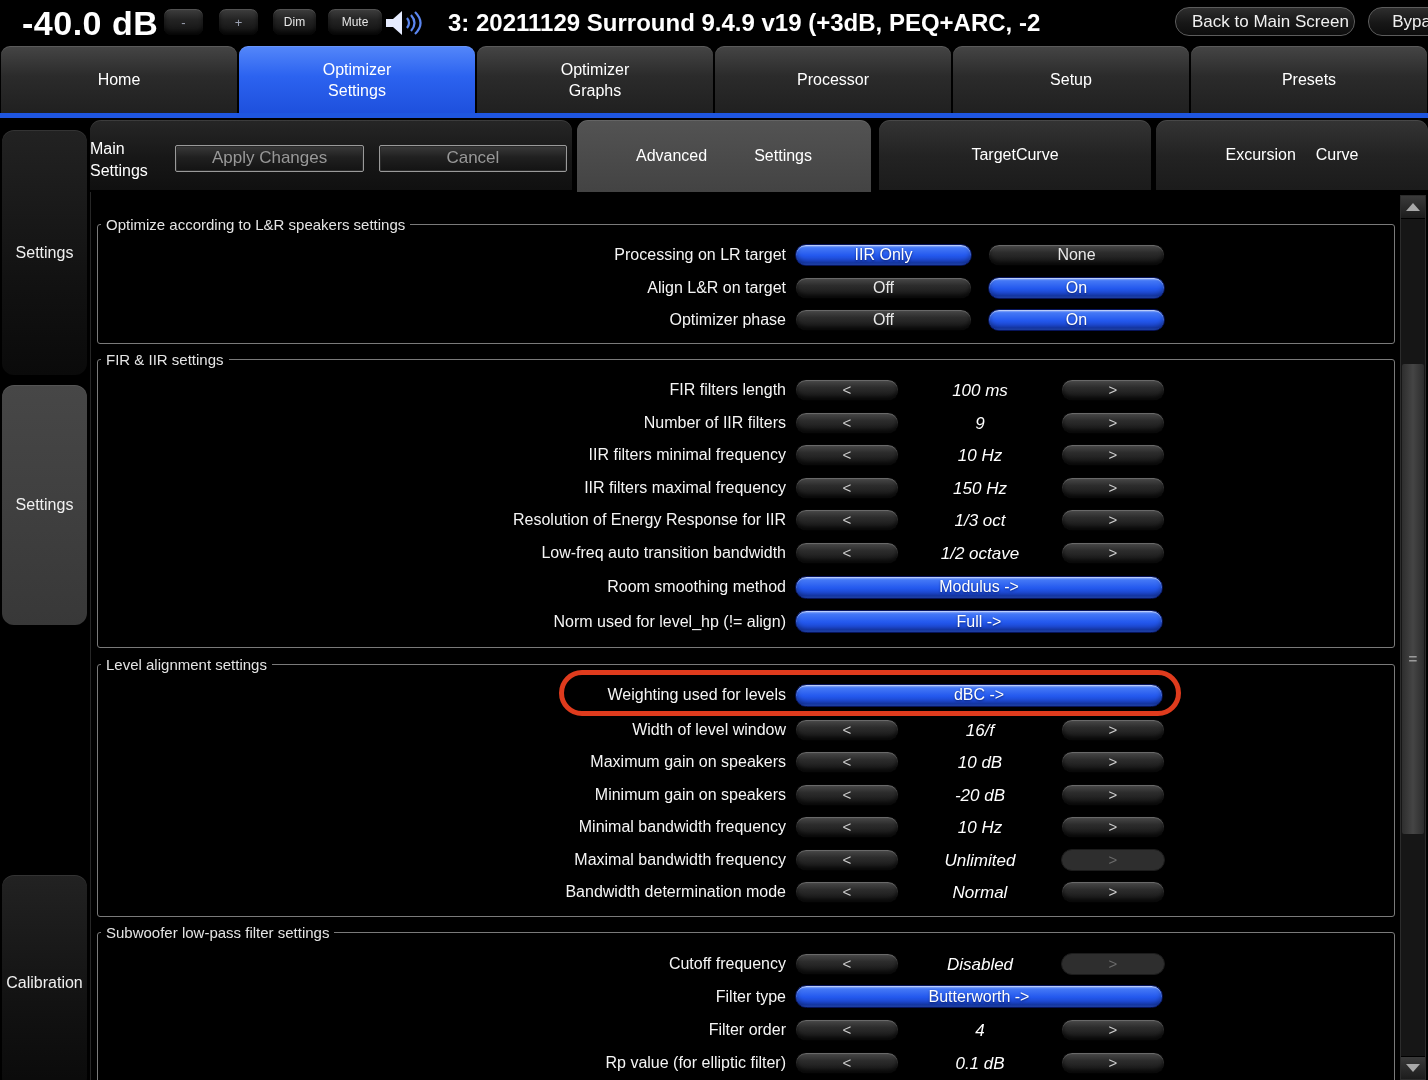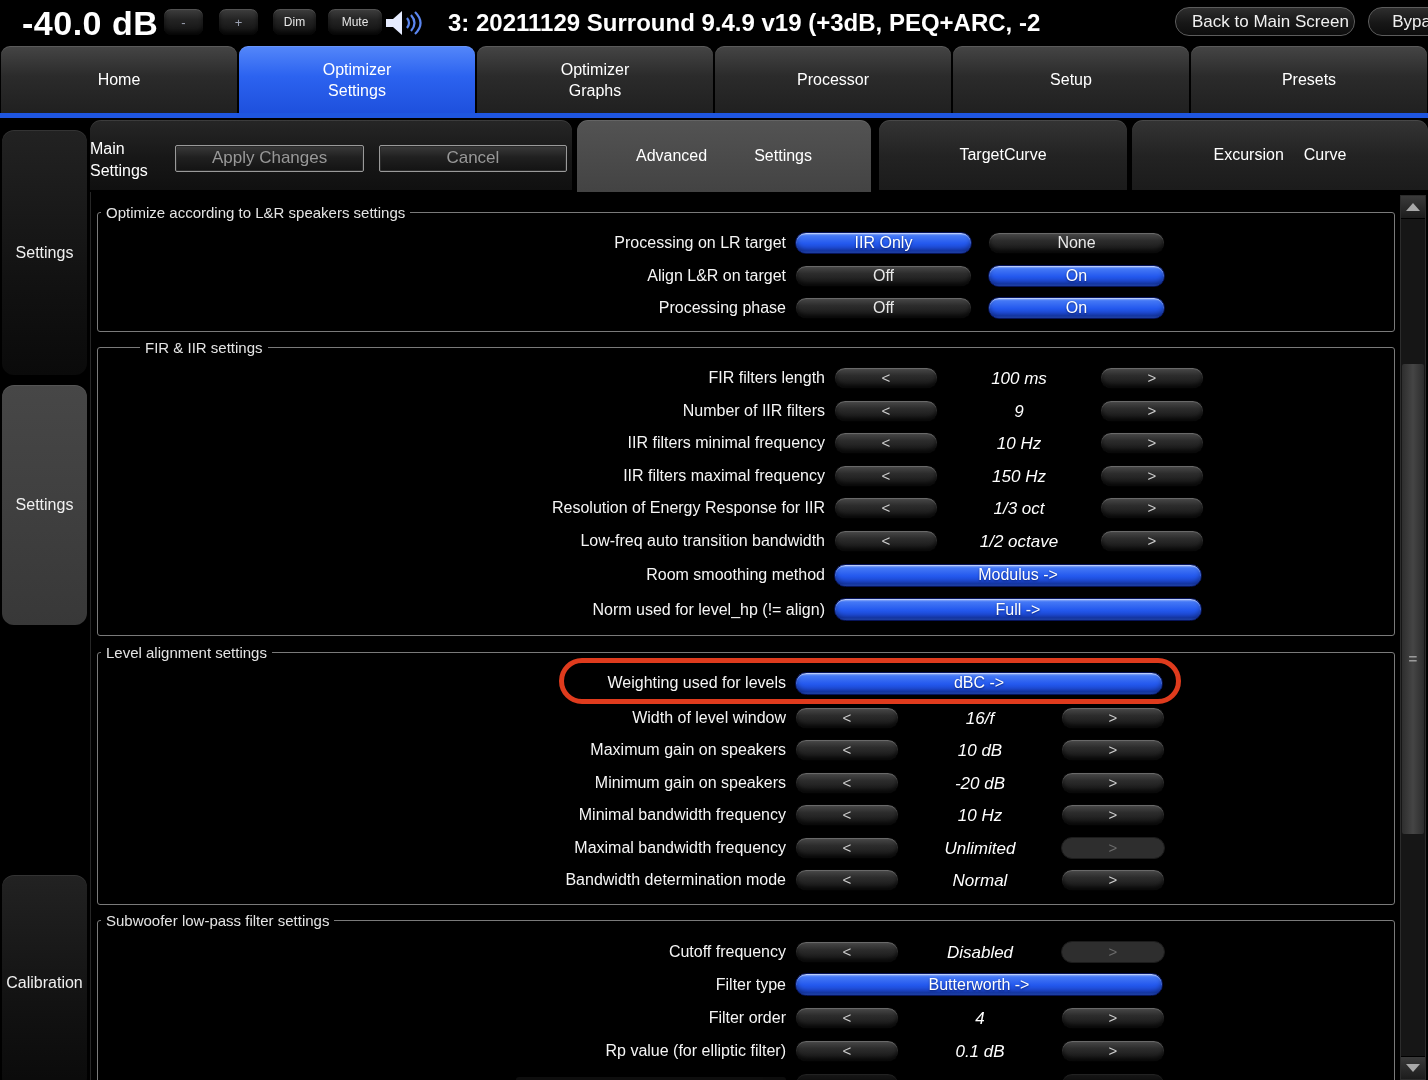--- a/index.html
+++ b/index.html
@@ -52,36 +52,36 @@
   .subtabs { position:absolute; left:88px; top:120px; width:1340px; height:72px; display:flex; }
   .stab { height:70px; margin-right:5px; border-radius:11px 11px 0 0;
           background:linear-gradient(180deg,#343434 0%,#232323 50%,#1b1b1b 100%);
           box-shadow:inset 0 1px 0 rgba(255,255,255,.1);
           display:flex; flex-direction:row; align-items:center; justify-content:center;
           font-size:16px; line-height:22px; color:#fff; cursor:pointer; }
   .stab.active { height:72px; background:linear-gradient(180deg,#535353,#434343); }
   .st-main { width:482px; margin-left:2px; justify-content:flex-start;
              background:linear-gradient(180deg,#262626 0%,#171717 55%,#101010 100%); }
   .st-adv { width:294px;gap:47px; }
-  .st-target { width:248px; margin-left:3px; }
+  .st-target { width:272px; margin-left:3px; }
   .st-exc { flex:1; margin-right:0;gap:20px; }
   .st-title { margin-top:9px; font-size:16px; }
   .ms-btns { display:flex; width:100%; padding:0 5px; gap:15px; margin-top:6px; }
   .ms-btn { flex:1; height:27px; border-radius:2px; border:1px solid #9a9a9a;
             background:linear-gradient(180deg,#3a3a3a,#202020 45%,#131313);
             box-shadow:inset 0 0 0 1px #2a2a2a;
             color:#989898; font-size:17px; cursor:pointer; font-family:inherit; }
   .panel-edge { position:absolute; left:90px; top:192px; width:1px; height:888px; background:#262626; }
 
   
   .content { position:absolute; left:88px; top:192px; width:1312px; height:888px; }
   fieldset { border:1px solid #7a7a7a; border-radius:3px; margin-left:9px; width:1298px; padding:6px 0 0 0; }
   legend { margin-left:3px; padding:0 5px; font-size:15px; color:#e4e4e4; }
-  .fs-0 { margin-top:12px; height:128px; }
-  .fs-1 { margin-top:7px; height:297px;padding-left:39px; }
+  .fs-0 { margin-top:24px; height:128px; }
+  .fs-1 { margin-top:7px; height:297px; }
   .fs-2 { margin-top:8px; height:261px; }
   .fs-3 { margin-top:7px; height:200px; }
 
   .row { display:flex; align-items:center; height:32.5px; position:relative; }
   .rlabel { width:697px; text-align:right; padding-right:9px; font-size:16px; color:#f5f5f5; white-space:nowrap; }
   .ctrls { display:flex; align-items:flex-end; }
 
   .step { width:104px; height:22px; border-radius:12px; border:1px solid #020202;
           background:linear-gradient(180deg,#4a4a4a 0%,#2c2c2c 38%,#141414 100%);
           box-shadow:inset 0 1px 1px rgba(255,255,255,.22), inset 0 -3px 4px rgba(0,0,0,.65);
@@ -210,21 +210,21 @@
       </span>
     </div>
     <div class="row">
       <span class="rlabel">Align L&amp;R on target</span>
       <span class="ctrls">
         <button class="opt">Off</button>
         <button class="opt on">On</button>
       </span>
     </div>
     <div class="row">
-      <span class="rlabel">Processing phase</span>
+      <span class="rlabel">Optimizer phase</span>
       <span class="ctrls">
         <button class="opt">Off</button>
         <button class="opt on">On</button>
       </span>
     </div>
   </fieldset>
 
   <fieldset class="fs-1">
     <legend>FIR &amp; IIR settings</legend>
     <div class="row">

